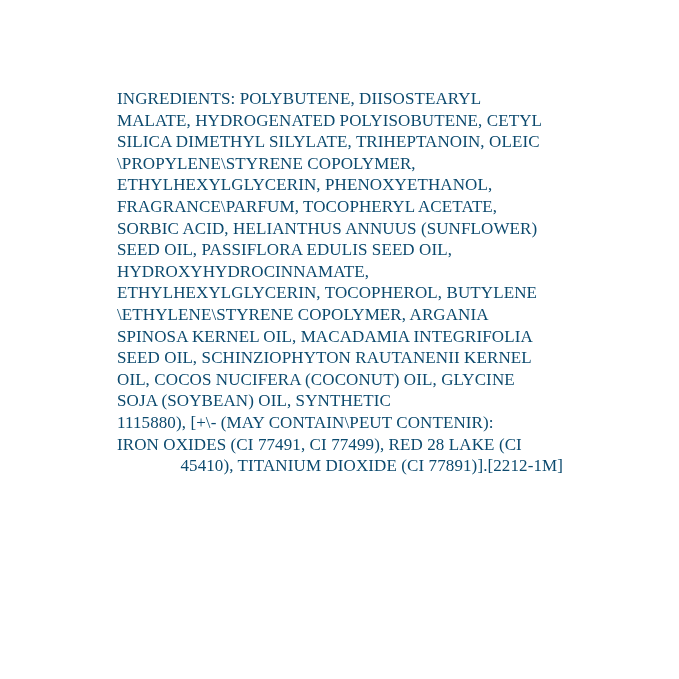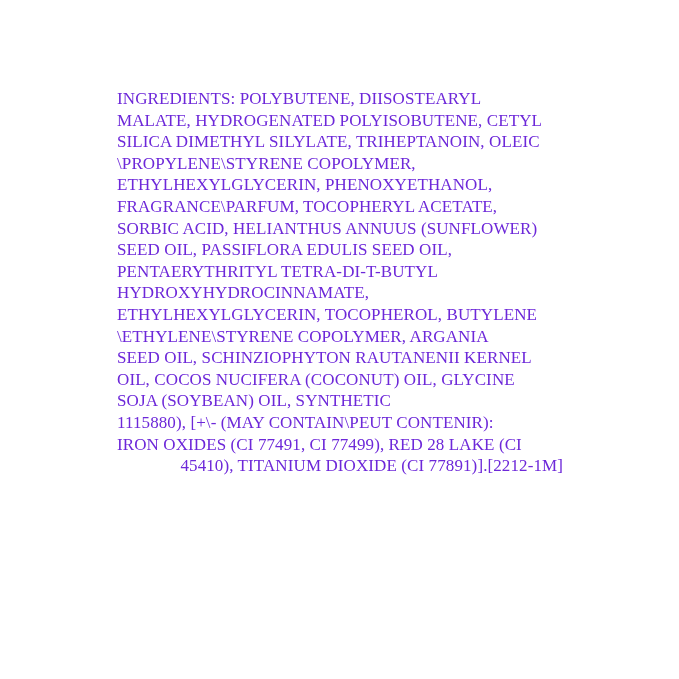--- a/index.html
+++ b/index.html
@@ -12,21 +12,21 @@
     background: #ffffff;
     position: relative;
     overflow: hidden;
     font-family: "Liberation Serif", serif;
   }
   .ingredients-block {
     position: absolute;
     left: 117px;
     top: 88px;
     width: 446px;
-    color: #6d28d9;
+    color: #0c4a6e;
     font-size: 17px;
     line-height: 21.6px;
     letter-spacing: 0.1px;
     white-space: nowrap;
   }
   .line {
     height: 21.6px;
   }
   .line-last {
     height: 21.6px;
@@ -39,24 +39,24 @@
 
 <div class="ingredients-block">
   <div class="line">INGREDIENTS: POLYBUTENE, DIISOSTEARYL</div>
   <div class="line">MALATE, HYDROGENATED POLYISOBUTENE, CETYL</div>
   <div class="line">SILICA DIMETHYL SILYLATE, TRIHEPTANOIN, OLEIC</div>
   <div class="line">\PROPYLENE\STYRENE COPOLYMER,</div>
   <div class="line">ETHYLHEXYLGLYCERIN, PHENOXYETHANOL,</div>
   <div class="line">FRAGRANCE\PARFUM, TOCOPHERYL ACETATE,</div>
   <div class="line">SORBIC ACID, HELIANTHUS ANNUUS (SUNFLOWER)</div>
   <div class="line">SEED OIL, PASSIFLORA EDULIS SEED OIL,</div>
-  <div class="line">PENTAERYTHRITYL TETRA-DI-T-BUTYL</div>
   <div class="line">HYDROXYHYDROCINNAMATE,</div>
   <div class="line">ETHYLHEXYLGLYCERIN, TOCOPHEROL, BUTYLENE</div>
   <div class="line">\ETHYLENE\STYRENE COPOLYMER, ARGANIA</div>
+  <div class="line">SPINOSA KERNEL OIL, MACADAMIA INTEGRIFOLIA</div>
   <div class="line">SEED OIL, SCHINZIOPHYTON RAUTANENII KERNEL</div>
   <div class="line">OIL, COCOS NUCIFERA (COCONUT) OIL, GLYCINE</div>
   <div class="line">SOJA (SOYBEAN) OIL, SYNTHETIC</div>
   <div class="line">1115880), [+\- (MAY CONTAIN\PEUT CONTENIR):</div>
   <div class="line">IRON OXIDES (CI 77491, CI 77499), RED 28 LAKE (CI</div>
   <div class="line-last">
     <span>45410), TITANIUM DIOXIDE (CI 77891)].</span>
     <span>[2212-1M]</span>
   </div>
 </div>

